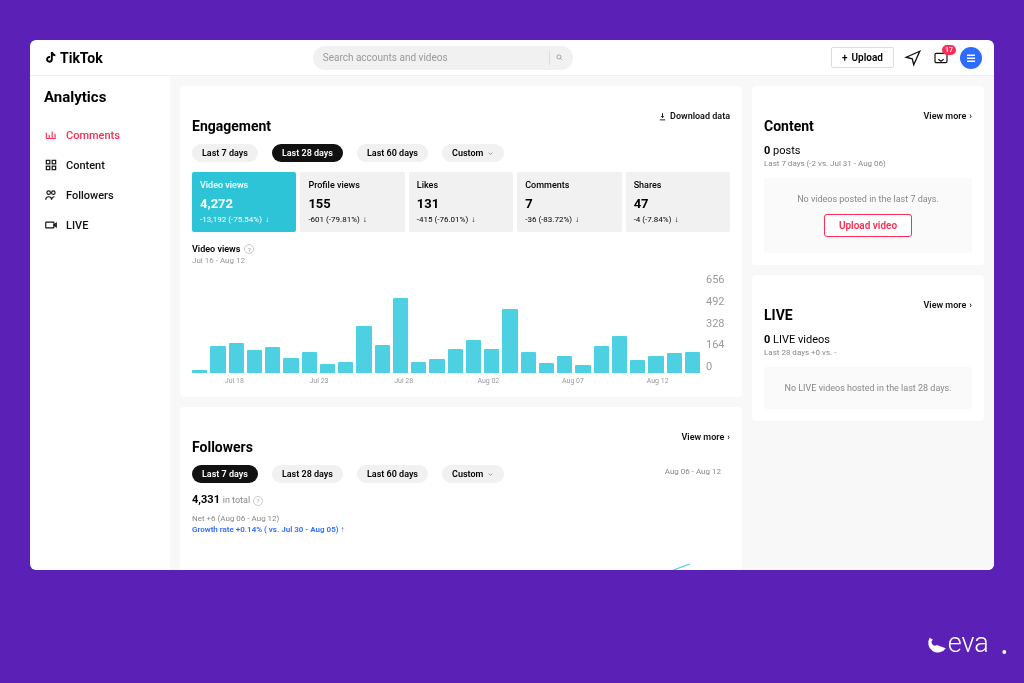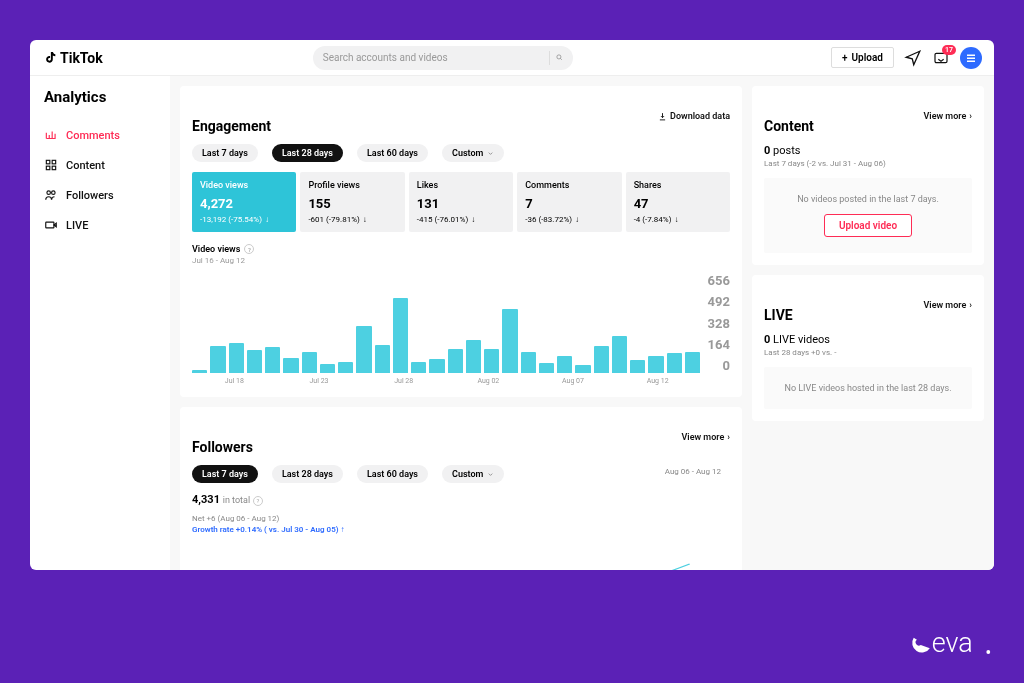--- a/index.html
+++ b/index.html
@@ -36,38 +36,38 @@
 .metric { flex: 1; background: #f1f1f2; padding: 8px; border-radius: 2px; cursor: pointer; }
 .metric.active { background: #2ec4d8; color: #fff; }
 .metric-label { font-size: 9px; margin-bottom: 6px; font-weight: 500; }
 .metric-value { font-size: 13px; font-weight: 700; margin-bottom: 4px; }
 .metric-delta { font-size: 8px; display: flex; align-items: center; gap: 3px; }
 .chart-title { font-size: 9px; font-weight: 600; margin-bottom: 2px; display: flex; align-items: center; gap: 4px; }
 .chart-range { font-size: 8px; color: #999; margin-bottom: 8px; }
 .chart-body { height: 100px; position: relative; display: flex; }
 .chart-bars { flex: 1; display: flex; align-items: flex-end; gap: 3px; padding-right: 6px; }
 .bar { flex: 1; background: #4dd0e1; border-radius: 1px 1px 0 0; min-width: 0; }
-.y-axis { width: 24px; display: flex; flex-direction: column; justify-content: space-between; font-size: 13px; color: #999; text-align: right; font-weight: bold; }
+.y-axis { width: 24px; display: flex; flex-direction: column; justify-content: space-between; font-size: 11px; color: #999; text-align: left; }
 .x-axis { display: flex; font-size: 7px; color: #999; padding-right: 30px; margin-top: 4px; }
 .x-label { flex: 1; text-align: center; }
 .followers-stats { font-size: 11px; }
 .followers-total { font-weight: 700; }
 .followers-sub { font-size: 8px; color: #888; margin-top: 8px; }
 .followers-growth { font-size: 8px; color: #2e6bff; margin-top: 2px; font-weight: 600; }
 .followers-range { font-size: 8px; color: #888; text-align: right; position: absolute; right: 21px; top: 60px; }
 .line-chart { height: 60px; position: relative; margin-top: 20px; }
 .line-chart svg { width: 100%; height: 100%; }
 .line-y { position: absolute; right: 0; top: 16px; bottom: 0; width: 30px; display: flex; flex-direction: column; justify-content: space-between; font-size: 7px; color: #999; text-align: right; padding-right: 2px; }
 .content-count { font-size: 11px; font-weight: 700; margin-bottom: 2px; }
 .content-sub { font-size: 8px; color: #888; }
 .empty-box { background: #fafafa; border-radius: 2px; padding: 16px 10px; text-align: center; margin-top: 10px; }
 .empty-text { font-size: 9px; color: #888; margin-bottom: 10px; }
 .upload-video-btn { border: 1px solid #fe2c55; color: #fe2c55; background: #fff; font-size: 10px; padding: 5px 14px; border-radius: 3px; font-weight: 600; cursor: pointer; }
 .info-icon { width: 10px; height: 10px; border: 1px solid #ccc; border-radius: 50%; display: inline-flex; align-items: center; justify-content: center; font-size: 6px; color: #aaa; }
-.watermark { position: fixed; bottom: 18px; right: 28px; color: #f9a8d4; font-size: 38px; font-weight: 300; display: flex; align-items: center; font-family: sans-serif; }
+.watermark { position: fixed; bottom: 18px; right: 12px; color: #f9a8d4; font-size: 38px; font-weight: 300; display: flex; align-items: center; font-family: sans-serif; }
 .watermark svg { width: 90px; height: 44px; }
 </style>
 </head>
 <body>
 
 <div class="app">
 
   <div class="topbar">
     <div class="logo">
       <svg viewBox="0 0 24 24">

